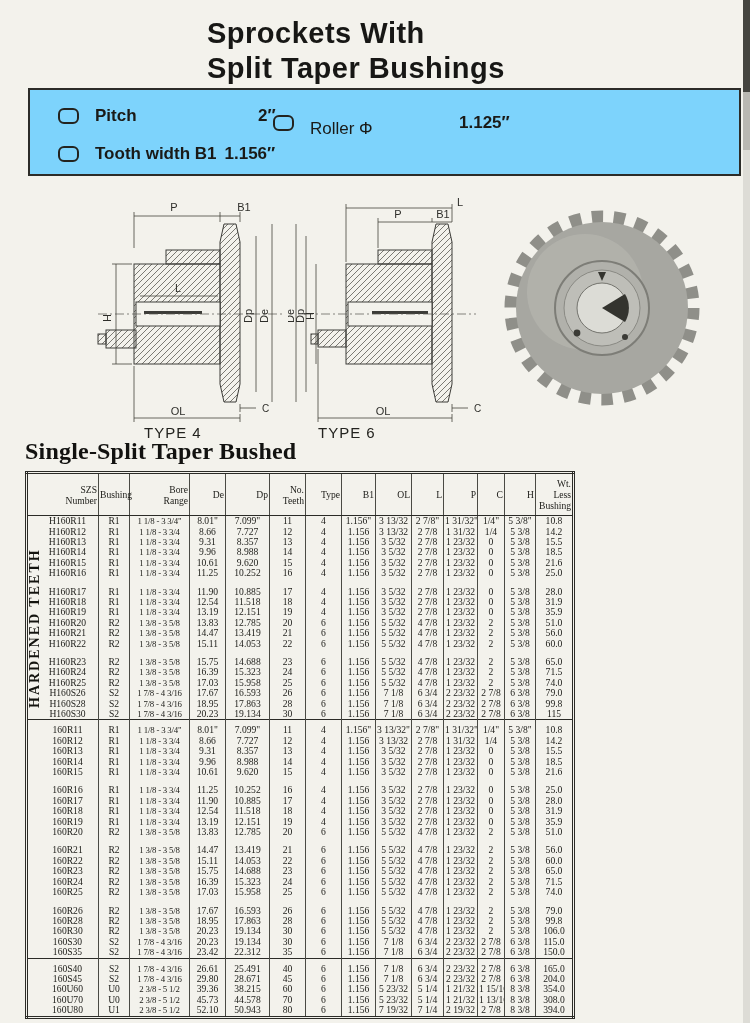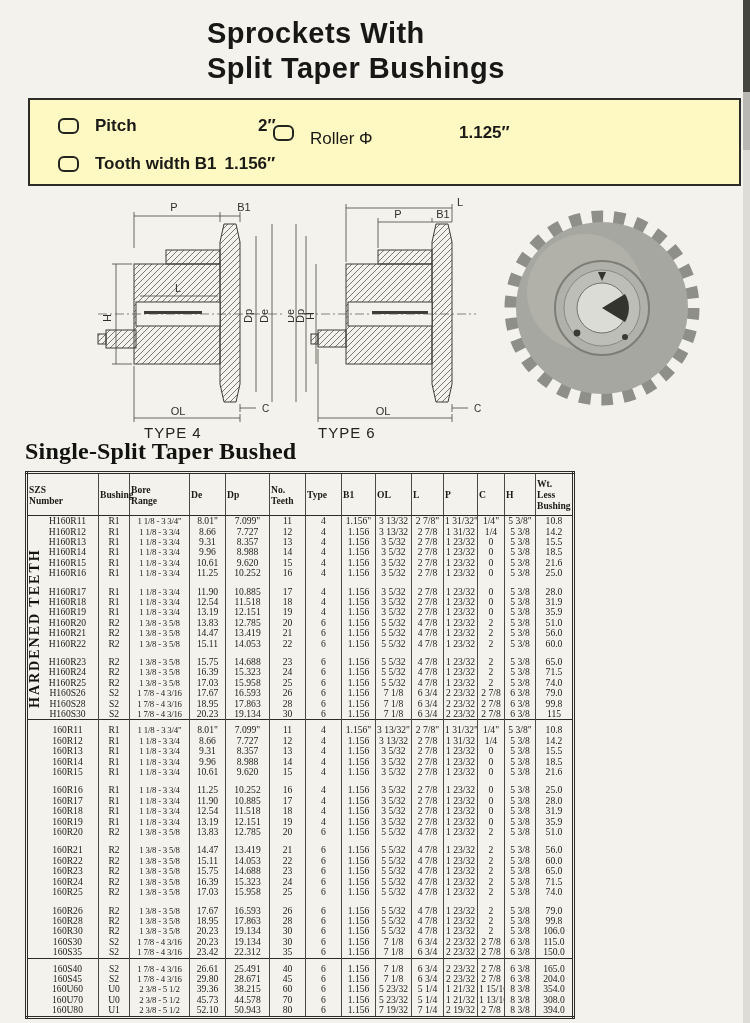--- a/index.html
+++ b/index.html
@@ -8,22 +8,22 @@
     background:#f3f2ec;color:#1d1d1b;
     font-family:"Liberation Sans",sans-serif;
   }
   
   .edge-right{position:absolute;right:0;top:0;width:7px;height:1023px;
     background:linear-gradient(#454540 0 92px,#b9b8b2 92px 150px,#dddcd6 150px 100%);}
   
   .title{position:absolute;left:207px;top:16px;font-size:29px;font-weight:bold;
     letter-spacing:.5px;line-height:1.22;color:#171715;}
   
-  .specs-box{position:absolute;left:28px;top:98px;width:713px;height:88px;
-    border:2.5px solid #2c2c28;box-sizing:border-box;background:#fef9c3;}
+  .specs-box{position:absolute;left:28px;top:88px;width:713px;height:88px;
+    border:2.5px solid #2c2c28;box-sizing:border-box;background:#7dd3fc;}
   .spec-item{position:absolute;display:flex;align-items:center;}
   .cb{display:inline-block;width:17px;height:12px;border:2px solid #23231f;border-radius:6px;background:transparent;}
   .spec-label{font-size:17px;font-weight:bold;color:#1a1a17;}
   .spec-label.reg{font-weight:normal;}
   .spec-value{font-size:17px;font-weight:bold;color:#1a1a17;}
   
   .diagram{position:absolute;}
   .diag-caption{position:absolute;font-size:15px;letter-spacing:1px;color:#23231f;}
   svg text{font-family:"Liberation Sans",sans-serif;fill:#2e2e2a;}
   
@@ -32,22 +32,22 @@
   
   .table-wrap{position:absolute;left:25px;top:471px;width:547px;}
   .vlabel{position:absolute;left:2px;top:62px;height:190px;z-index:2;
     writing-mode:vertical-rl;transform:rotate(180deg);
     font-family:"Liberation Serif",serif;font-weight:bold;font-size:14px;
     letter-spacing:2px;color:#14140f;text-align:center;}
   table.spec{border-collapse:collapse;table-layout:fixed;width:547px;
     border:3px double #2b2b27;font-family:"Liberation Serif",serif;
     font-size:9.6px;color:#1b1b17;}
   table.spec th{border-left:1px solid #4a4a44;border-right:1px solid #4a4a44;
-    border-bottom:1.6px solid #2b2b27;font-weight:bold;font-size:9.6px;
-    line-height:1.15;padding:4px 1px;white-space:pre-line;text-align:left;}
+    border-bottom:1.6px solid #2b2b27;font-weight:normal;font-size:9.6px;
+    line-height:1.15;padding:4px 1px;white-space:pre-line;text-align:right;}
   table.spec td{border-left:1px solid #4a4a44;border-right:1px solid #4a4a44;
     height:10.4px;line-height:10.4px;padding:0 1px;text-align:center;
     white-space:nowrap;overflow:hidden;}
   table.spec td:nth-child(1){padding-left:10px;margin-top:31px;}
   table.spec td:nth-child(3){font-size:8.8px;letter-spacing:-.2px;}
   table.spec tr.gap td{height:8px;}
   table.spec tr.sep td{height:5px;border-top:1.4px solid #2b2b27;}
 </style>
 </head>
 <body>

